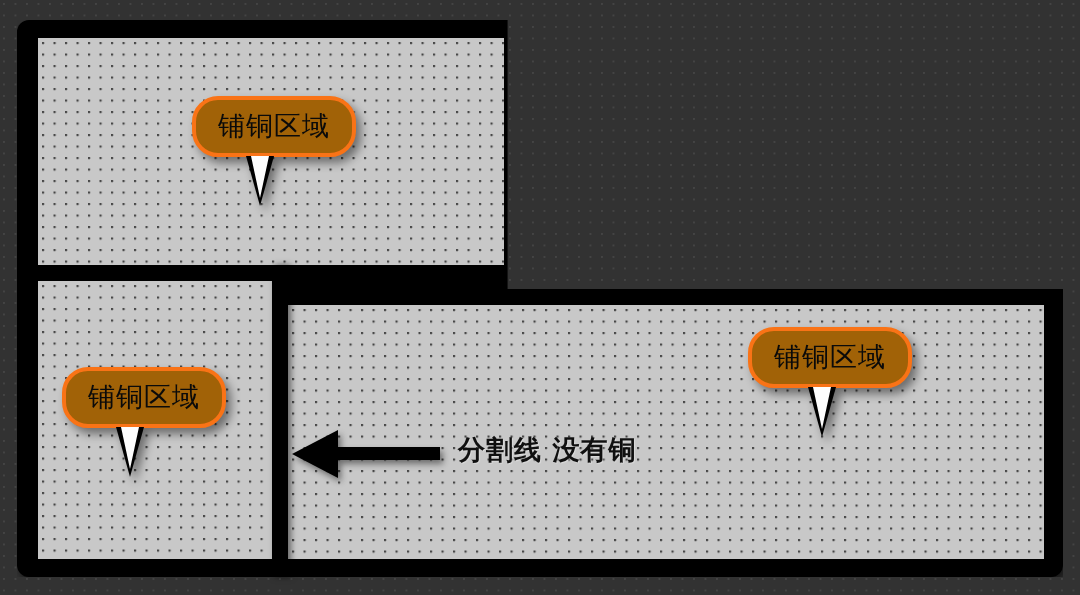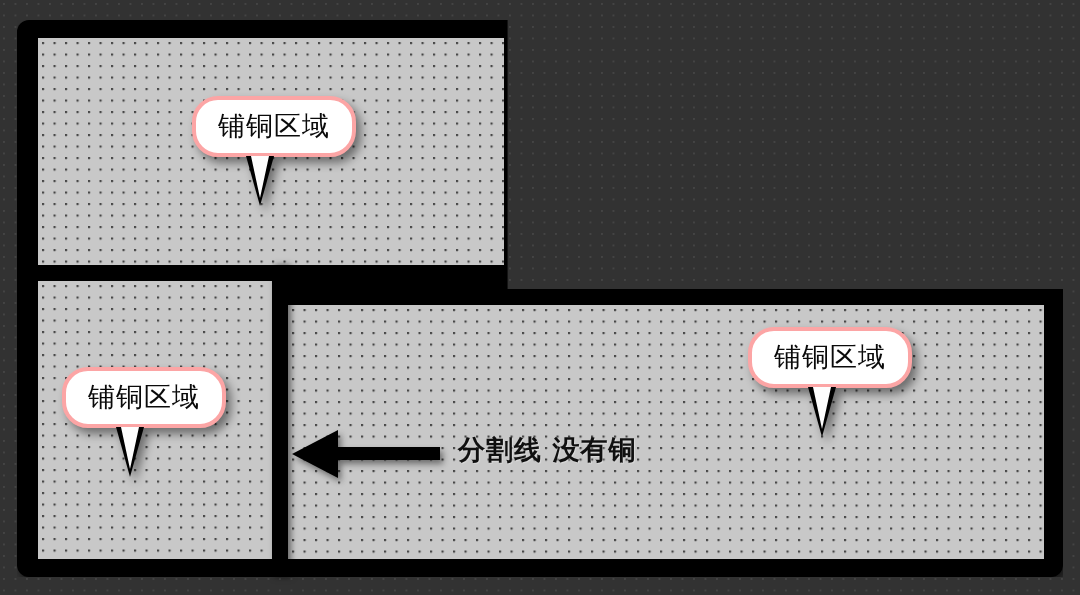--- a/index.html
+++ b/index.html
@@ -122,22 +122,22 @@
     filter: drop-shadow(3px 4px 3px rgba(0,0,0,0.45));
   }
 
   
   .bubble {
     position: absolute;
     filter: drop-shadow(5px 6px 5px rgba(0,0,0,0.45));
   }
   .bubble-body {
     position: relative;
-    background: #ffffff;
-    border: 4px solid #fca5a5;
+    background: #a16207;
+    border: 4px solid #f97316;
     border-radius: 26px;
     padding: 10px 22px 12px;
     text-align: center;
     font-family: "DejaVu Serif", "Liberation Serif", serif;
     font-size: 27px;
     line-height: 1.15;
     color: #0a0a0a;
     white-space: nowrap;
     letter-spacing: 1px;
   }

